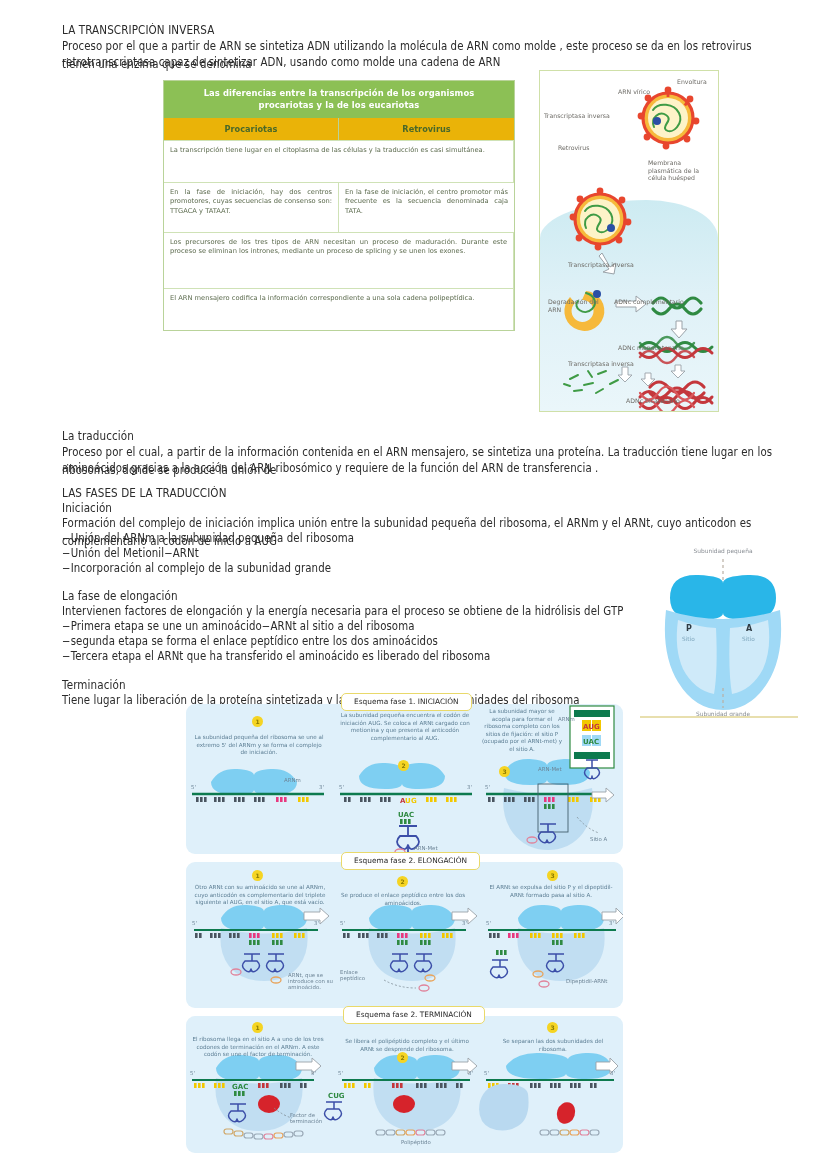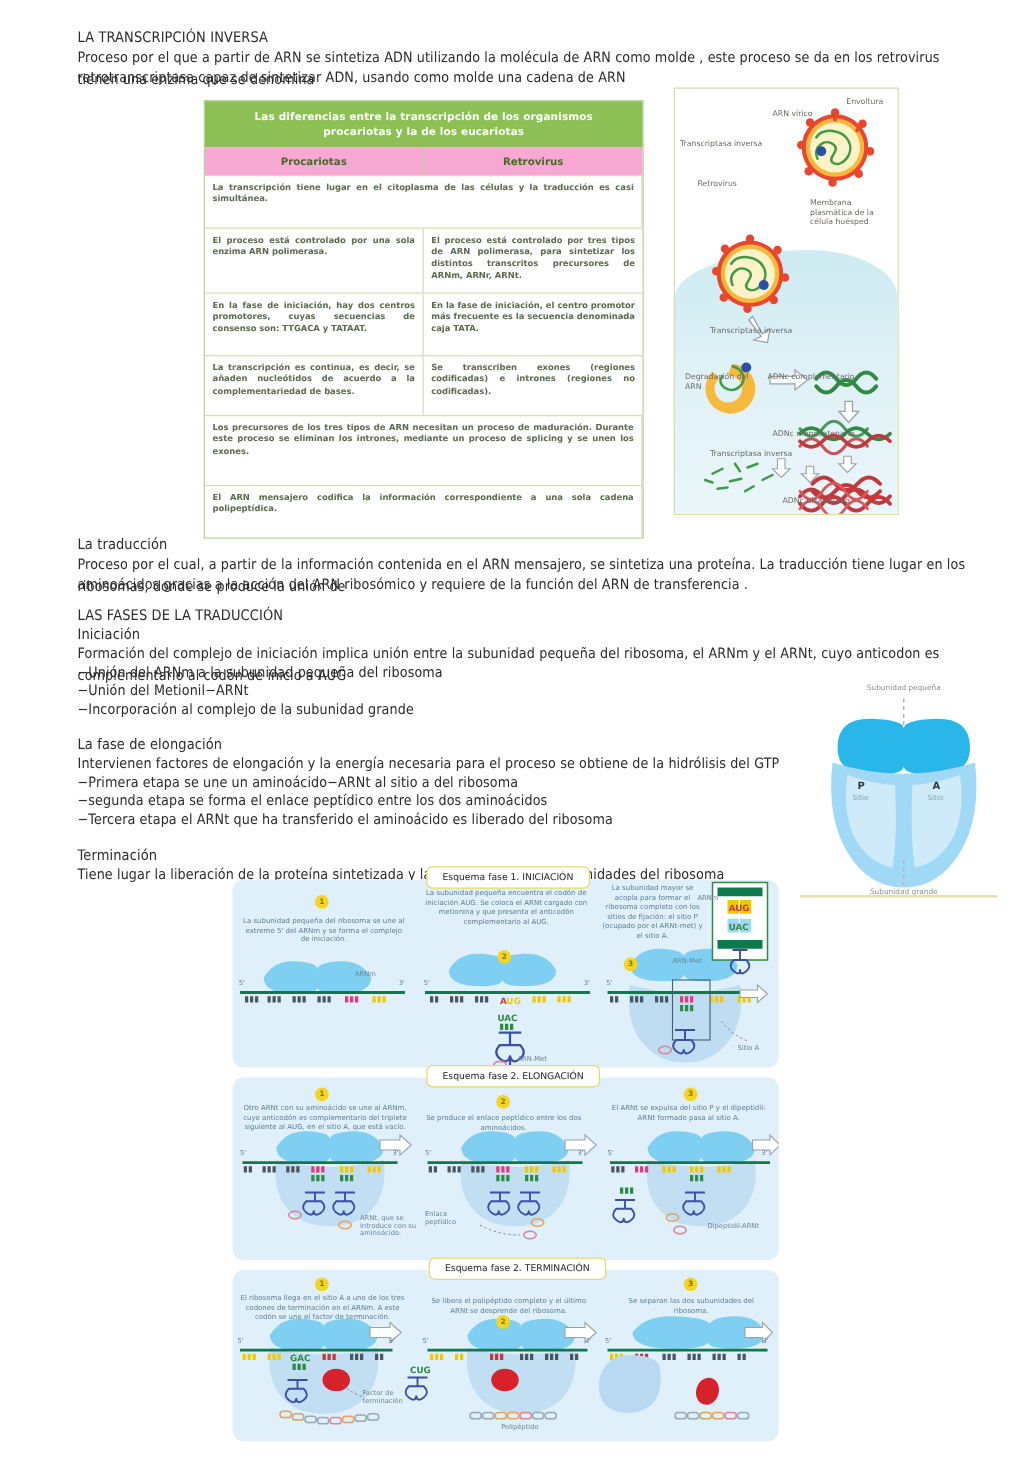--- a/index.html
+++ b/index.html
@@ -37,39 +37,38 @@
   .cmp-title {
     background: #8cc055;
     color: #ffffff;
     font-weight: bold;
     font-size: 8.4px;
     line-height: 11.5px;
     text-align: center;
     padding: 7px 26px;
     letter-spacing: .1px;
   }
-  .cmp-subhead { display: flex; background: #f9a8d4; }
+  .cmp-subhead { display: flex; background: #eab308; }
   .cmp-subhead > div {
     flex: 1 1 50%;
     text-align: center;
     font-weight: bold;
     font-size: 8.2px;
     color: #49682a;
     padding: 6px 2px;
   }
   .cmp-subhead > div:first-child { border-right: 1px solid #b9d39a; }
   .cmp-row { display: flex; border-top: 1px solid #cfe2b6; }
   .cmp-row > div {
     flex: 1 1 50%;
     font-size: 6.7px;
     line-height: 9.4px;
     color: #5c6b4e;
     padding: 5px 6px 6px 6px;
     text-align: justify;
-    font-weight: bold;
   }
   .cmp-row > div:first-child { border-right: 1px solid #cfe2b6; }
 
   
   .retro {
     position: absolute; left: 539px; top: 70px;
     width: 180px; height: 342px;
     border: 1px solid #cfe0a8;
     background: #ffffff;
     overflow: hidden;
@@ -145,31 +144,23 @@
   <div class="cmp-table">
     <div class="cmp-title">Las diferencias entre la transcripción de los organismos procariotas y la de los eucariotas</div>
     <div class="cmp-subhead">
       <div>Procariotas</div>
       <div>Retrovirus</div>
     </div>
 
     <div class="cmp-row" style="min-height:42px">
       <div>La transcripción tiene lugar en el citoplasma de las células y la traducción es casi simultánea.</div>
     </div>
-    <div class="cmp-row" style="min-height:52px">
-      <div>El proceso está controlado por una sola enzima ARN polimerasa.</div>
-      <div>El proceso está controlado por tres tipos de ARN polimerasa, para sintetizar los distintos transcritos precursores de ARNm, ARNr, ARNt.</div>
-    </div>
     <div class="cmp-row" style="min-height:50px">
       <div>En la fase de iniciación, hay dos centros promotores, cuyas secuencias de consenso son: TTGACA y TATAAT.</div>
       <div>En la fase de iniciación, el centro promotor más frecuente es la secuencia denominada caja TATA.</div>
-    </div>
-    <div class="cmp-row" style="min-height:48px">
-      <div>La transcripción es continua, es decir, se añaden nucleótidos de acuerdo a la complementariedad de bases.</div>
-      <div>Se transcriben exones (regiones codificadas) e intrones (regiones no codificadas).</div>
     </div>
     <div class="cmp-row" style="min-height:56px">
       <div>Los precursores de los tres tipos de ARN necesitan un proceso de maduración. Durante este proceso se eliminan los intrones, mediante un proceso de splicing y se unen los exones.</div>
     </div>
     <div class="cmp-row" style="min-height:42px">
       <div>El ARN mensajero codifica la información correspondiente a una sola cadena polipeptídica.</div>
     </div>
   </div>
 
   <div class="retro">

